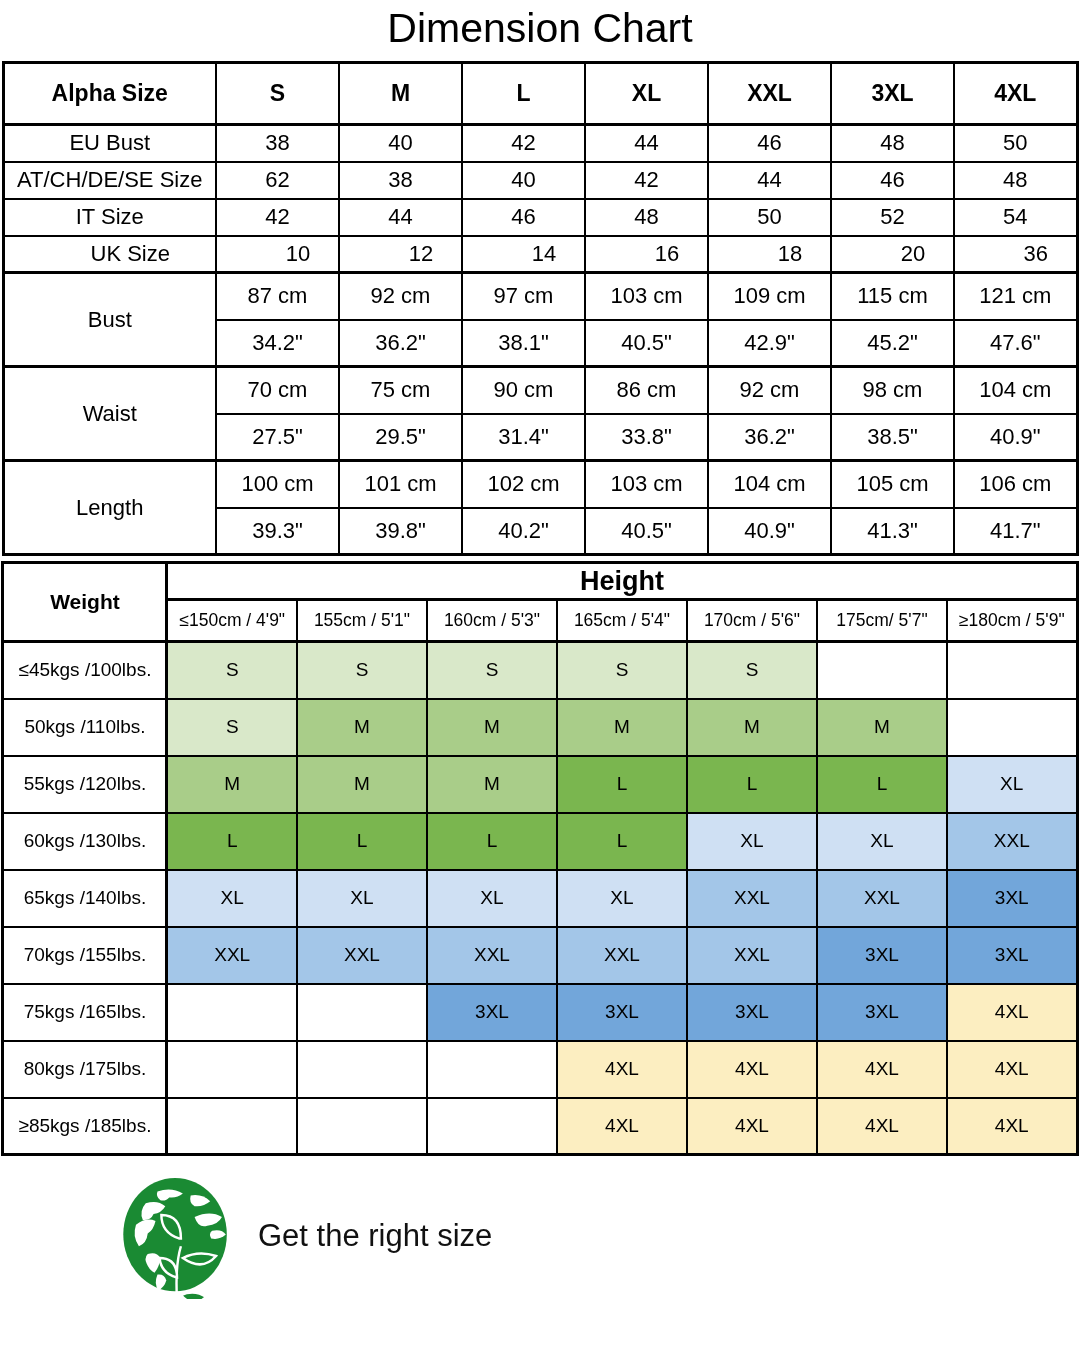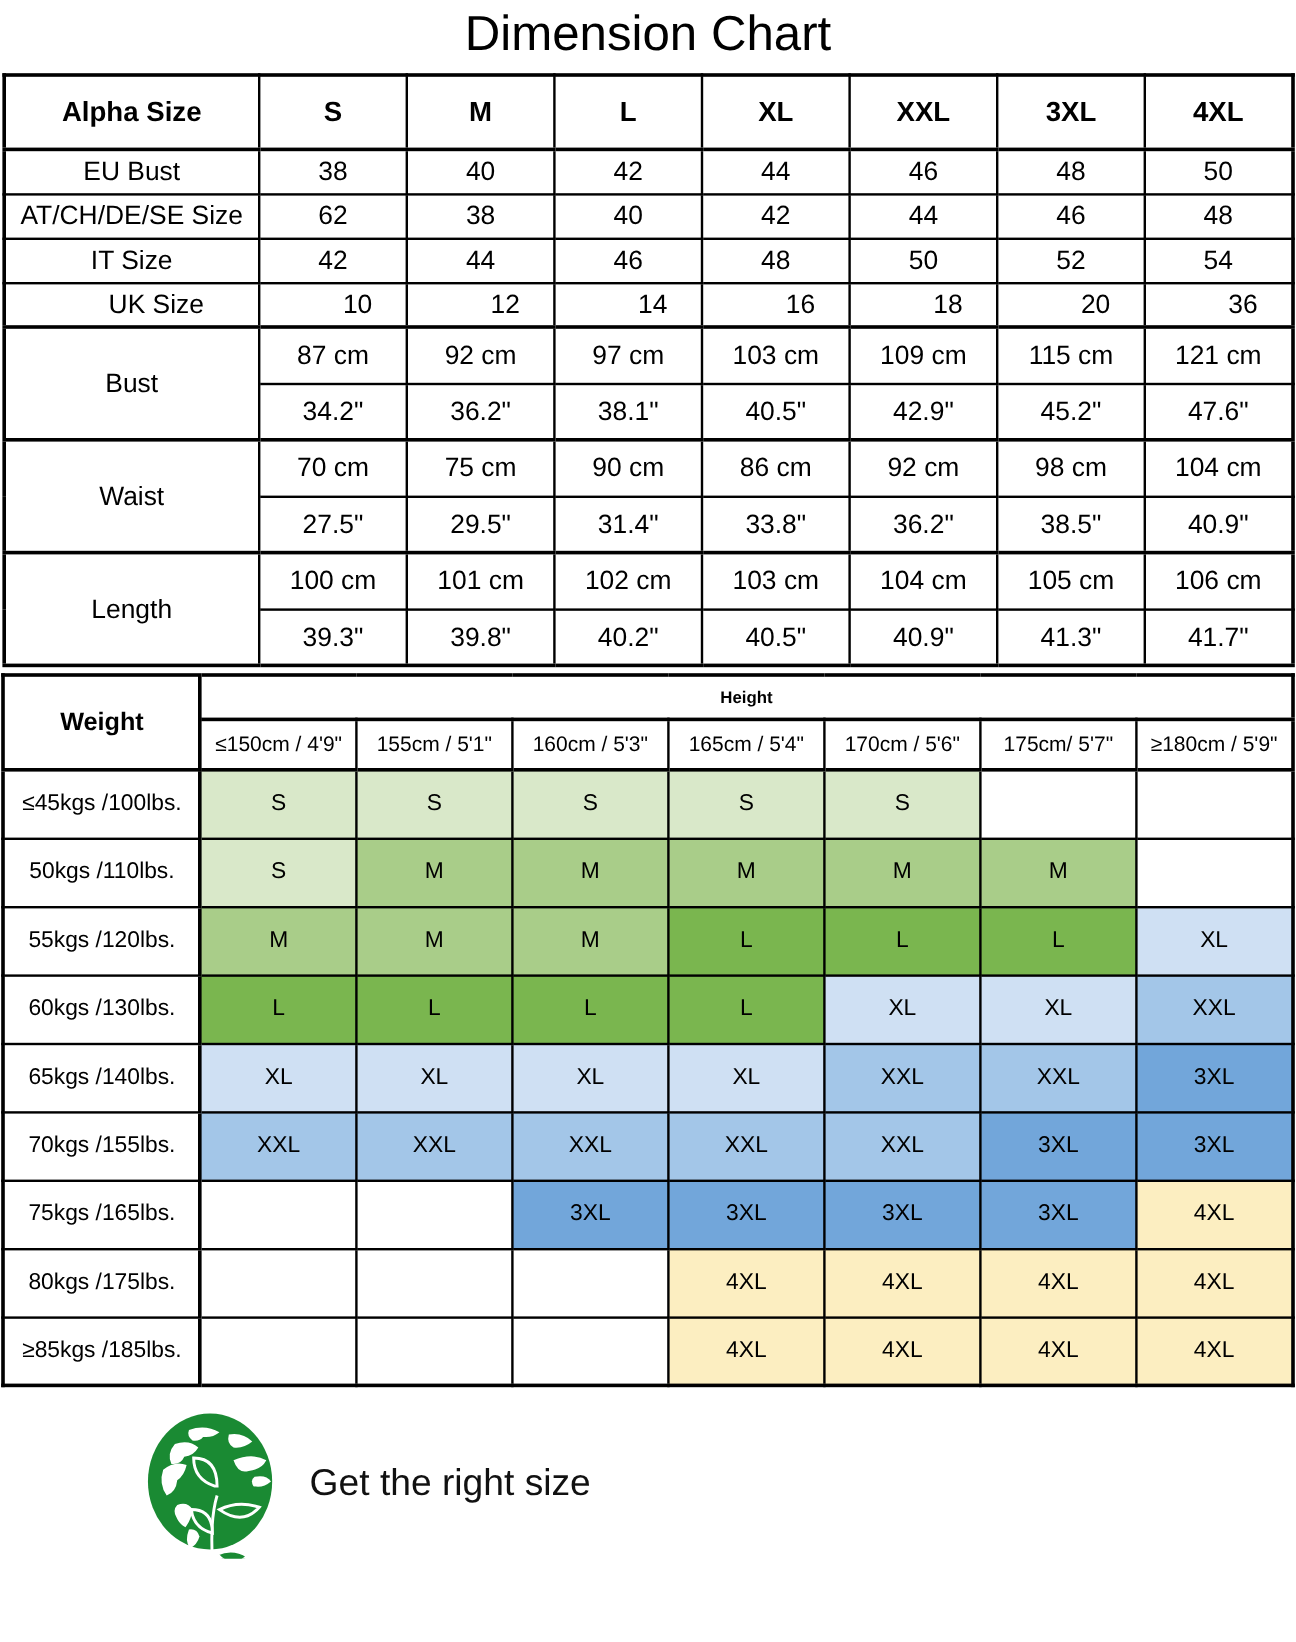--- a/index.html
+++ b/index.html
@@ -72,21 +72,21 @@
   #size-table tr.meas-top td, #size-table tr.meas-bot td { height: 47px; }
   #size-table tr.uk-row td { border-bottom: 3px solid #000; padding-left: 41px; }
 
   
   #fit-table { border: 3px solid #000; margin-top: 5px; }
   #fit-table col.wlbl { width: 164px; }
   #fit-table col.h    { width: 130px; }
 
   #fit-table th.height-head {
     font-weight: bold;
-    font-size: 14px;
+    font-size: 27px;
     height: 37px;
     border-bottom: 3px solid #000;
   }
   #fit-table th.weight-head {
     font-weight: bold;
     font-size: 21px;
     border-right: 3px solid #000000;
     border-bottom: 3px solid #000;
   }
   #fit-table th.hcol {

